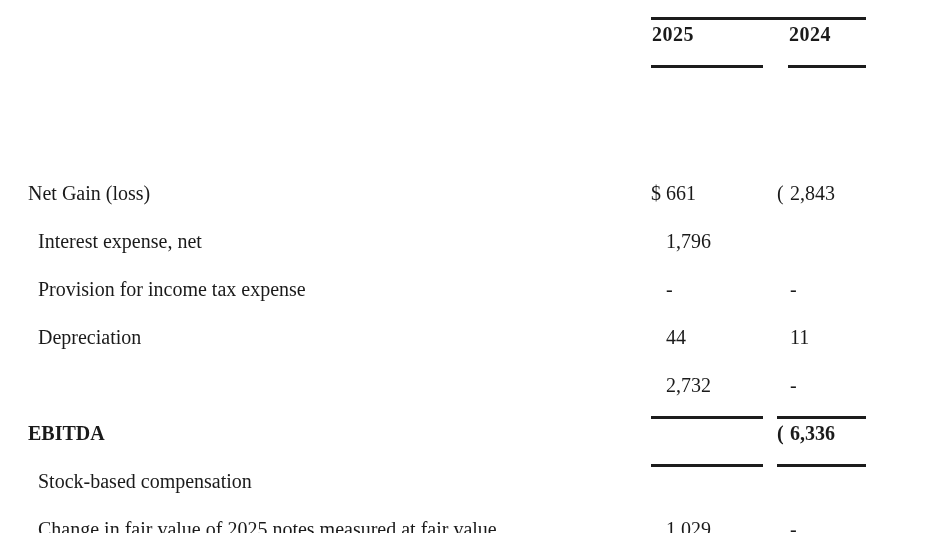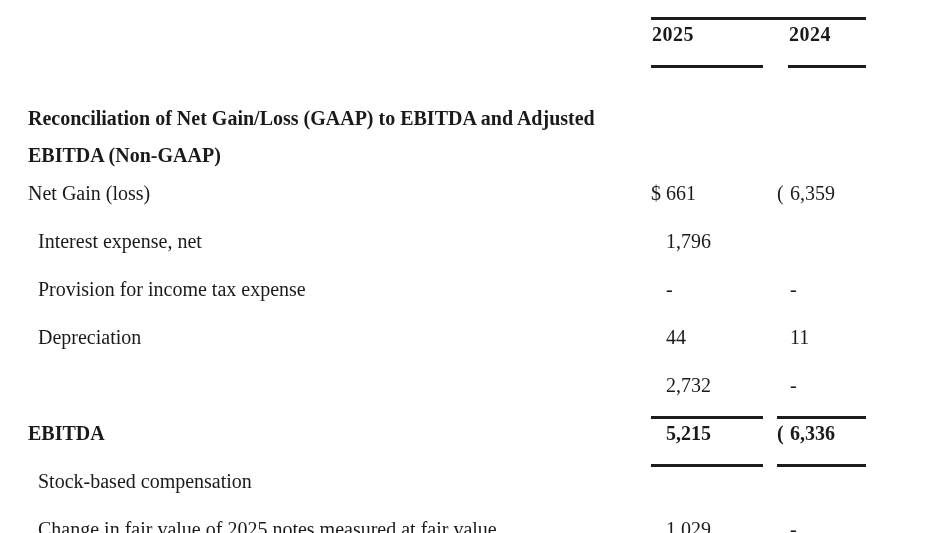--- a/index.html
+++ b/index.html
@@ -64,38 +64,37 @@
 
 <div class="screen">
 
   <div class="rule" style="left:651px; top:17px; width:236px;"></div>
   <div class="rule" style="left:651px; top:65px; width:112px;"></div>
   <div class="rule" style="left:788px; top:65px; width:99px;"></div>
 
   <div class="col-head" style="left:652px;">2025</div>
   <div class="col-head" style="left:789px;">2024</div>
 
-  <div class="section-title">Reconciliation of Net Gain/Loss (GAAP) to EBITDA and Adjusted EBITDA (Non-GAAP)</div>
 
   <div class="rule" style="left:651px; top:416px; width:112px;"></div>
   <div class="rule" style="left:777px; top:416px; width:110px;"></div>
   <div class="rule" style="left:651px; top:464px; width:112px;"></div>
   <div class="rule" style="left:777px; top:464px; width:110px;"></div>
 
   <div>
       <div class="row" style="top: 180px;">
     <div class="row-label">Net Gain (loss)</div>
     <div class="cell c1">
       <span class="pre">$</span>
           <span class="num">661</span>
           <span class="close"></span>
     </div>
     <div class="cell c2">
       <span class="pre">(</span>
-          <span class="num">6,359</span>
+          <span class="num">2,843</span>
           <span class="close">)</span>
     </div>
   </div>
       <div class="row indent" style="top: 228px;">
     <div class="row-label">Interest expense, net</div>
     <div class="cell c1">
       <span class="pre"></span>
           <span class="num">1,796</span>
           <span class="close"></span>
     </div>
@@ -133,25 +132,20 @@
           <span class="close"></span>
     </div>
     <div class="cell c2">
       <span class="pre"></span>
           <span class="num">-</span>
           <span class="close"></span>
     </div>
   </div>
       <div class="row bold" style="top: 420px;">
     <div class="row-label">EBITDA</div>
-    <div class="cell c1">
-      <span class="pre"></span>
-          <span class="num">5,215</span>
-          <span class="close"></span>
-    </div>
     <div class="cell c2">
       <span class="pre">(</span>
           <span class="num">6,336</span>
           <span class="close">)</span>
     </div>
   </div>
       <div class="row indent" style="top: 468px; text-align: center;">
     <div class="row-label">Stock-based compensation</div>
   </div>
       <div class="row indent" style="top: 516px;">

